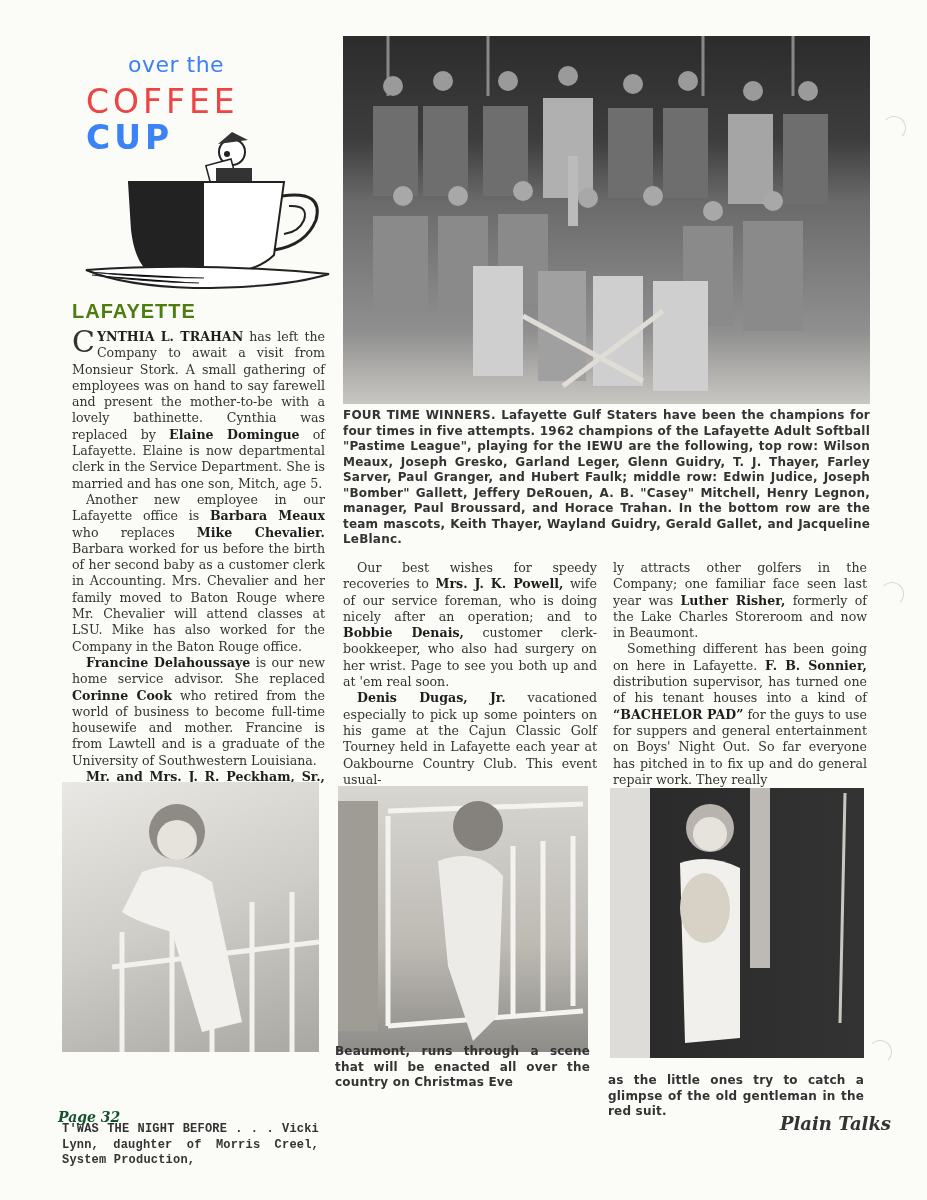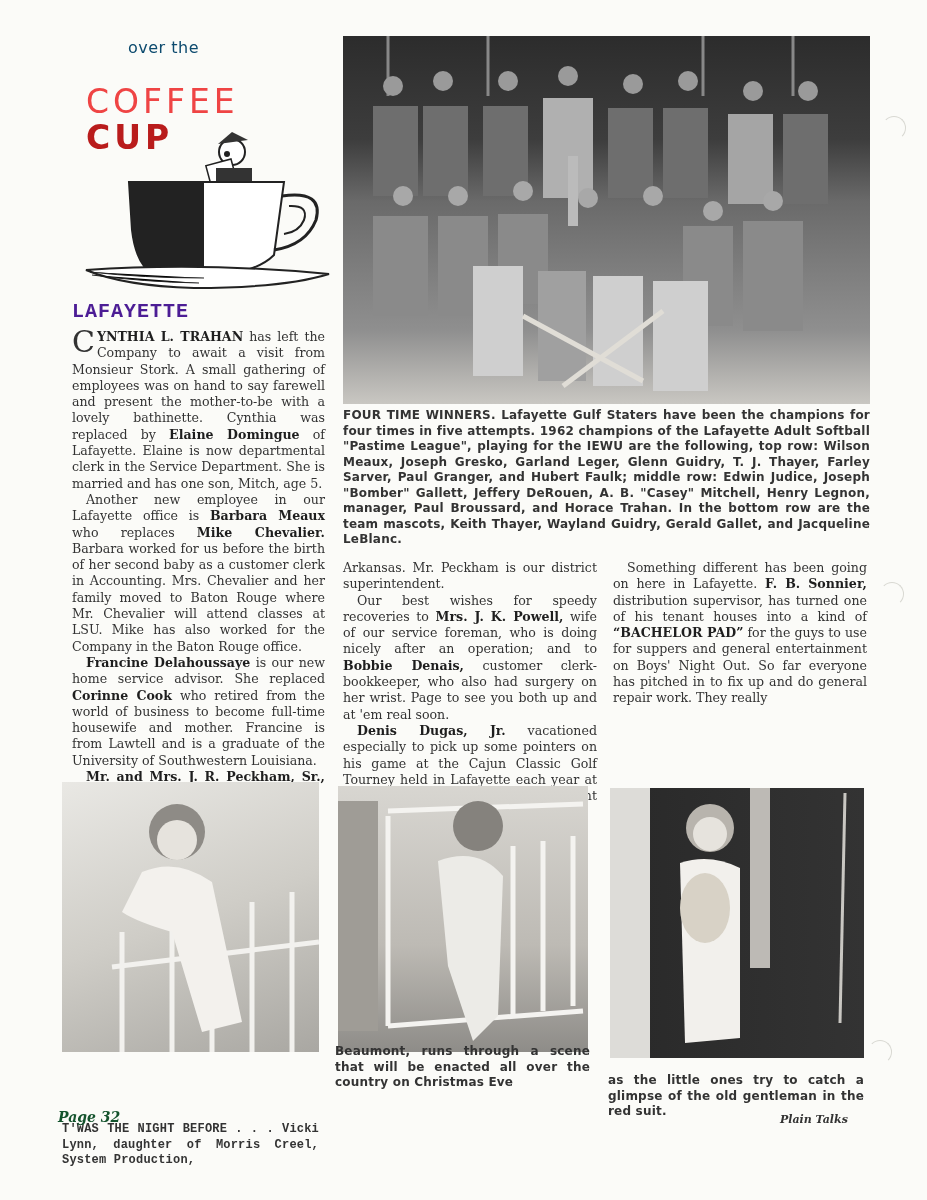--- a/index.html
+++ b/index.html
@@ -4,25 +4,25 @@
 <style>
   html, body { margin:0; padding:0; }
   body {
     width:927px; height:1200px; position:relative; overflow:hidden;
     background:#fbfbf8;
     font-family:"DejaVu Serif", serif;
     color:#2a2a2a;
   }
   .abs { position:absolute; }
   
-  .over-the { left:128px; top:38px; font-family:"DejaVu Sans", sans-serif; font-size:16px; color:#0c4a6e; letter-spacing:0.5px; }
+  .over-the { left:128px; top:52px; font-family:"DejaVu Sans", sans-serif; font-size:22px; color:#3b82f6; letter-spacing:0.5px; }
   .coffee { left:86px; top:84px; font-family:"DejaVu Sans", sans-serif; font-weight:400; font-size:33px; letter-spacing:4px; color:#ef4444; line-height:36px; }
-  .cup-word { left:86px; top:120px; font-family:"DejaVu Sans", sans-serif; font-weight:900; font-size:33px; letter-spacing:4px; color:#b91c1c; line-height:36px;text-align:center; }
+  .cup-word { left:86px; top:120px; font-family:"DejaVu Sans", sans-serif; font-weight:900; font-size:33px; letter-spacing:4px; color:#3b82f6; line-height:36px;text-align:center; }
   .cup-art { left:84px; top:110px; width:250px; height:180px; }
-  .section-title { left:72px; top:300px; font-family:Liberation Mono, monospace; font-weight:900; font-size:20px; letter-spacing:1px; color:#4c1d95; }
+  .section-title { left:72px; top:300px; font-family:Liberation Sans, sans-serif; font-weight:900; font-size:20px; letter-spacing:1px; color:#4d7c0f; }
 
   .col { font-size:12.6px; line-height:16.3px; text-align:justify; color:#333; }
   .col p { margin:0; text-indent:14px; }
   .col p.noindent { text-indent:0; }
   .col b { color:#1e1e1e; }
   .dropcap { font-size:30px; line-height:26px; float:left; margin:0 2px 0 0; color:#333; }
   .col1 { left:72px; top:329px; width:253px; }
   .col2 { left:343px; top:560px; width:254px; }
   .col3 { left:613px; top:560px; width:254px; }
 
@@ -33,21 +33,21 @@
   .team-caption { left:343px; top:408px; width:527px; }
 
   .baby1 { left:62px; top:782px; width:257px; height:270px; background:linear-gradient(160deg,#e9e8e4 0%,#cfcdc7 50%,#a9a7a2 100%); }
   .baby2 { left:338px; top:786px; width:250px; height:266px; background:linear-gradient(180deg,#d8d6d1 0%,#bdbab4 60%,#8e8c88 100%); }
   .baby3 { left:610px; top:788px; width:254px; height:270px; background:linear-gradient(90deg,#d8d7d3 0%,#d8d7d3 10%,#2a2a2a 11%,#333 100%); }
   .cap1 { left:62px; top:1122px; width:257px;font-family:Liberation Mono, monospace; }
   .cap2 { left:335px; top:1044px; width:255px; }
   .cap3 { left:608px; top:1062px; width:256px;margin-top:11px; }
 
   .footer-left { left:58px; top:1109px; font-family:"DejaVu Serif", serif; font-style:italic; font-weight:bold; font-size:14px; color:#14532d; }
-  .footer-right { left:780px; top:1113px; font-family:"DejaVu Serif", serif; font-style:italic; font-weight:bold; font-size:11px; color:#333; }
+  .footer-right { left:780px; top:1113px; font-family:"DejaVu Serif", serif; font-style:italic; font-weight:bold; font-size:18px; color:#333; }
 
   .hole { width:22px; height:22px; border-radius:50%; border:1.5px solid #d8d8d2; border-left-color:transparent; border-bottom-color:transparent; }
 </style>
 </head>
 <body>
 
 <div class="abs over-the">over the</div>
 <div class="abs coffee">COFFEE</div>
 <div class="abs cup-word">CUP</div>
 <svg class="abs cup-art" viewBox="0 0 250 180">
@@ -129,26 +129,26 @@
         <rect x="310" y="245" width="55" height="110"></rect>
     </g>
     <line x1="180" y1="280" x2="300" y2="345" stroke="#e0ddd6" stroke-width="5"></line>
     <line x1="320" y1="275" x2="220" y2="350" stroke="#e0ddd6" stroke-width="5"></line>
     <rect x="225" y="120" width="10" height="70" fill="#bbb"></rect>
   </svg>
 </div>
 <div class="abs caption team-caption">FOUR TIME WINNERS. Lafayette Gulf Staters have been the champions for four times in five attempts. 1962 champions of the Lafayette Adult Softball "Pastime League", playing for the IEWU are the following, top row: Wilson Meaux, Joseph Gresko, Garland Leger, Glenn Guidry, T. J. Thayer, Farley Sarver, Paul Granger, and Hubert Faulk; middle row: Edwin Judice, Joseph "Bomber" Gallett, Jeffery DeRouen, A. B. "Casey" Mitchell, Henry Legnon, manager, Paul Broussard, and Horace Trahan. In the bottom row are the team mascots, Keith Thayer, Wayland Guidry, Gerald Gallet, and Jacqueline LeBlanc.</div>
 
 <div class="abs col col2">
-  <p class="noindent">Arkansas. Mr. Peckham is our district superintendent.</p>
   <p><span>Our best wishes for speedy recoveries to </span><b>Mrs. J. K. Powell,</b><span> wife of our service foreman, who is doing nicely after an operation; and to </span><b>Bobbie Denais,</b><span> customer clerk-bookkeeper, who also had surgery on her wrist. Page to see you both up and at 'em real soon.</span></p>
   <p><b>Denis Dugas, Jr.</b><span> vacationed especially to pick up some pointers on his game at the Cajun Classic Golf Tourney held in Lafayette each year at Oakbourne Country Club. This event usual-</span></p>
 </div>
 
 <div class="abs col col3">
+  <p class="noindent"><span>ly attracts other golfers in the Company; one familiar face seen last year was </span><b>Luther Risher,</b><span> formerly of the Lake Charles Storeroom and now in Beaumont.</span></p>
   <p><span>Something different has been going on here in Lafayette. </span><b>F. B. Sonnier,</b><span> distribution supervisor, has turned one of his tenant houses into a kind of </span><b>“BACHELOR PAD”</b><span> for the guys to use for suppers and general entertainment on Boys' Night Out. So far everyone has pitched in to fix up and do general repair work. They really</span></p>
 </div>
 
 <div class="abs photo baby1">
   <svg width="257" height="270" viewBox="0 0 257 270">
     <g stroke="#f2f1ee" stroke-width="5">
       <line x1="60" y1="150" x2="60" y2="270"></line>
         <line x1="110" y1="140" x2="110" y2="270"></line>
       <line x1="150" y1="130" x2="150" y2="270"></line>
         <line x1="190" y1="120" x2="190" y2="270"></line>

